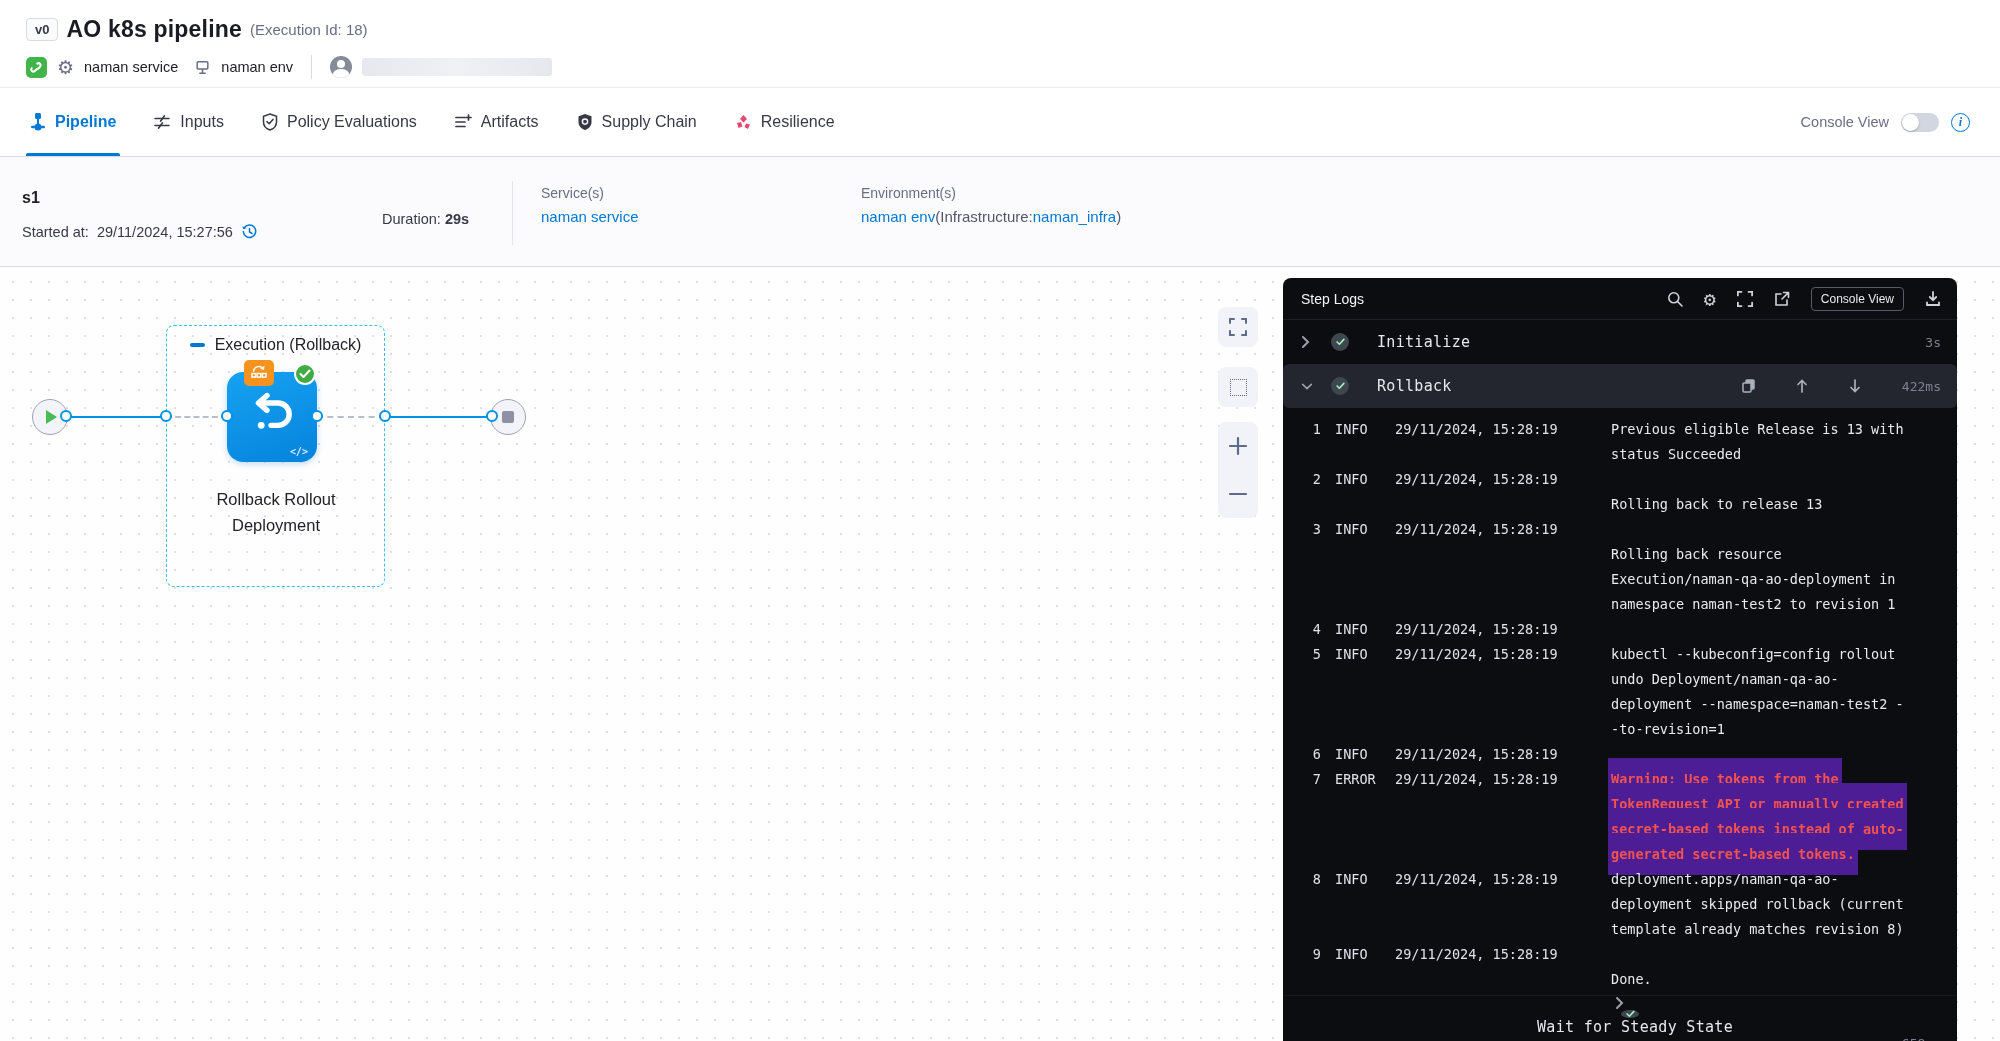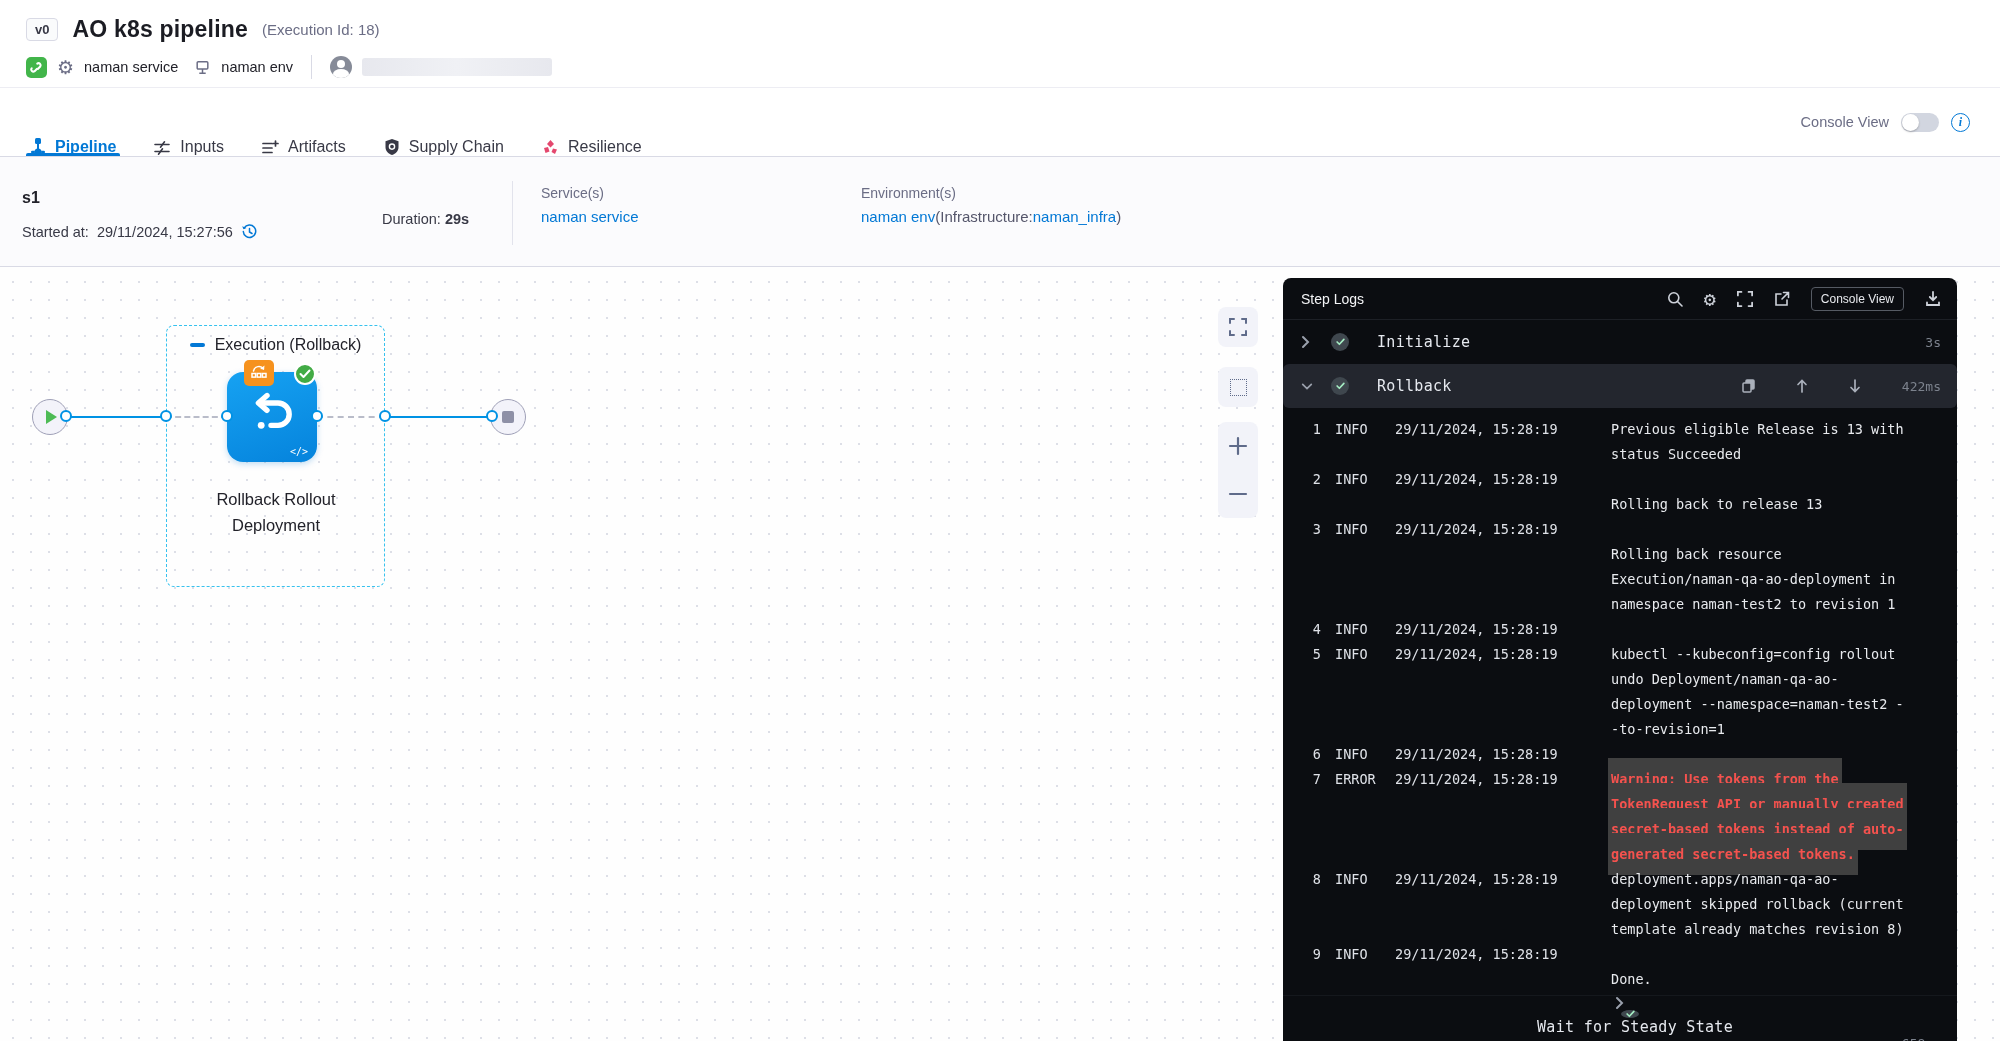--- a/index.html
+++ b/index.html
@@ -1,21 +1,21 @@
 <!DOCTYPE html>
 <html><head>
 <meta charset="utf-8">
 <style>
   * { margin:0; padding:0; box-sizing:border-box; }
   html,body { width:2000px; height:1041px; background:#ffffff; overflow:hidden;
               font-family:"Liberation Sans", sans-serif; }
 
   
   .app-header { height:88px; padding:12px 26px 0 26px; border-bottom:1px solid #ededf3; }
-  .hdr-row1 { display:flex; align-items:center; gap:14px; height:34px; }
+  .hdr-row1 { display:flex; align-items:center; gap:8px; height:34px; }
   .ver-badge { font-size:13px; color:#383946; background:#fafbfc; border:1px solid #d9dae5;
                border-radius:4px; padding:3px 8px; font-weight:bold; }
   .pipe-title { font-size:23px; font-weight:bold; color:#1b1c23; letter-spacing:.2px; }
   .exec-id { font-size:15px; color:#6b6d85; }
   .hdr-row2 { display:flex; align-items:center; gap:10px; margin-top:6px; height:30px; }
   .mod-icon { width:21px; height:21px; border-radius:5px; background:#42b54a; display:flex;
               align-items:center; justify-content:center; }
   .gear-glyph { font-size:19px; color:#6b6d85; line-height:1; }
   .hdr-label { font-size:14.5px; color:#22222a; }
   .hdr-sep { width:1px; height:24px; background:#d9dae5; margin:0 8px; }
@@ -23,21 +23,21 @@
   .avatar::before { content:""; position:absolute; left:7px; top:4px; width:8px; height:8px;
                     border-radius:50%; background:#fff; }
   .avatar::after { content:""; position:absolute; left:3px; top:13px; width:16px; height:10px;
                    border-radius:50% 50% 0 0; background:#fff; }
   .redacted { width:190px; height:18px; border-radius:3px; background:linear-gradient(90deg,#e7e8ee,#f0f1f5,#e7e8ee); filter:blur(.4px); }
 
   
   .tab-bar { height:69px; border-bottom:1px solid #d9dae5; display:flex; align-items:stretch;
              padding:0 30px; }
   .tabs { display:flex; gap:38px; }
-  .tab { display:flex; align-items:flex-end; gap:9px; font-size:16px; color:#383946;
+  .tab { display:flex; align-items:center; gap:9px; font-size:16px; color:#383946;
          position:relative; cursor:pointer; }
   .tab.active { color:#0278d5; font-weight:bold; }
   .tab.active::after { content:""; position:absolute; left:-4px; right:-4px; bottom:0;
                        height:3px; background:#0278d5; border-radius:2px 2px 0 0; }
   .tab svg { display:block; }
   .tabbar-right { margin-left:auto; display:flex; align-items:center; gap:12px; }
   .cv-label { font-size:14.5px; color:#6b6d85; }
   .toggle { width:38px; height:19px; border-radius:10px; background:#d2d6e0; position:relative; cursor:pointer; }
   .toggle-knob { position:absolute; left:1px; top:1px; width:17px; height:17px; border-radius:50%;
                  background:#fff; box-shadow:0 1px 2px rgba(0,0,0,.25); }
@@ -127,21 +127,21 @@
   .row-wait { margin-top:auto; height:46px; border-top:1px solid #15181d;flex-direction:column; }
 
   .log-body { padding:9px 16px 0 18px; overflow:hidden; flex:0 0 587px; }
   .log-entry { display:flex; }
   .log-meta { width:310px; flex:none; display:flex; color:#dfe2e8; font-size:13.5px; line-height:25px; }
   .ln { width:20px; text-align:right; flex:none; }
   .lvl { width:56px; margin-left:14px; flex:none; }
   .lt  { margin-left:4px; }
   .log-msg { flex:1; font-size:13.5px; color:#e8eaee; }
   .msg-line { min-height:25px; line-height:25px; white-space:pre; }
-  .err .msg-line span { color:#f4524e; font-weight:bold; background:#404040; padding:13px 3px; margin-left:-3px;margin-top:19px; }
+  .err .msg-line span { color:#f4524e; font-weight:bold; background:#4c1d95; padding:13px 3px; margin-left:-3px;margin-top:19px; }
 </style>
 </head>
 <body>
 
 <div class="app-header">
   <div class="hdr-row1">
     <span class="ver-badge">v0</span>
     <span class="pipe-title">AO k8s pipeline</span>
     <span class="exec-id">(Execution Id: 18)</span>
   </div>
@@ -186,20 +186,29 @@
       <span>Pipeline</span>
     </div>
     <div class="tab">
       <span>
         <svg width="17" height="16" viewBox="0 0 17 16" stroke="#383946" stroke-width="1.6" fill="none" stroke-linecap="round">
           <path d="M1 4.5 h14 M1 11.5 h14"></path>
             <path d="M10.5 1.8 L6.5 7.2 M8.5 8.8 L4.5 14.2"></path>
         </svg>
       </span>
       <span>Inputs</span>
+    </div>
+    <div class="tab">
+      <span>
+        <svg width="16" height="18" viewBox="0 0 16 18" fill="none" stroke="#383946" stroke-width="1.5">
+          <path d="M8 1 L14.5 3.2 V9 C14.5 13 11.8 15.8 8 17 C4.2 15.8 1.5 13 1.5 9 V3.2 Z"></path>
+          <path d="M5 8.6 L7.2 10.8 L11 6.4" stroke-linecap="round" stroke-linejoin="round"></path>
+        </svg>
+      </span>
+      <span>Policy Evaluations</span>
     </div>
     <div class="tab">
       <span>
         <svg width="17" height="16" viewBox="0 0 17 16" stroke="#383946" stroke-width="1.7" fill="none" stroke-linecap="round">
           <path d="M1 3.5 h9 M1 8 h9 M1 12.5 h9"></path>
             <path d="M13.5 1 v5 M11 3.5 h5"></path>
         </svg>
       </span>
       <span>Artifacts</span>
     </div>

